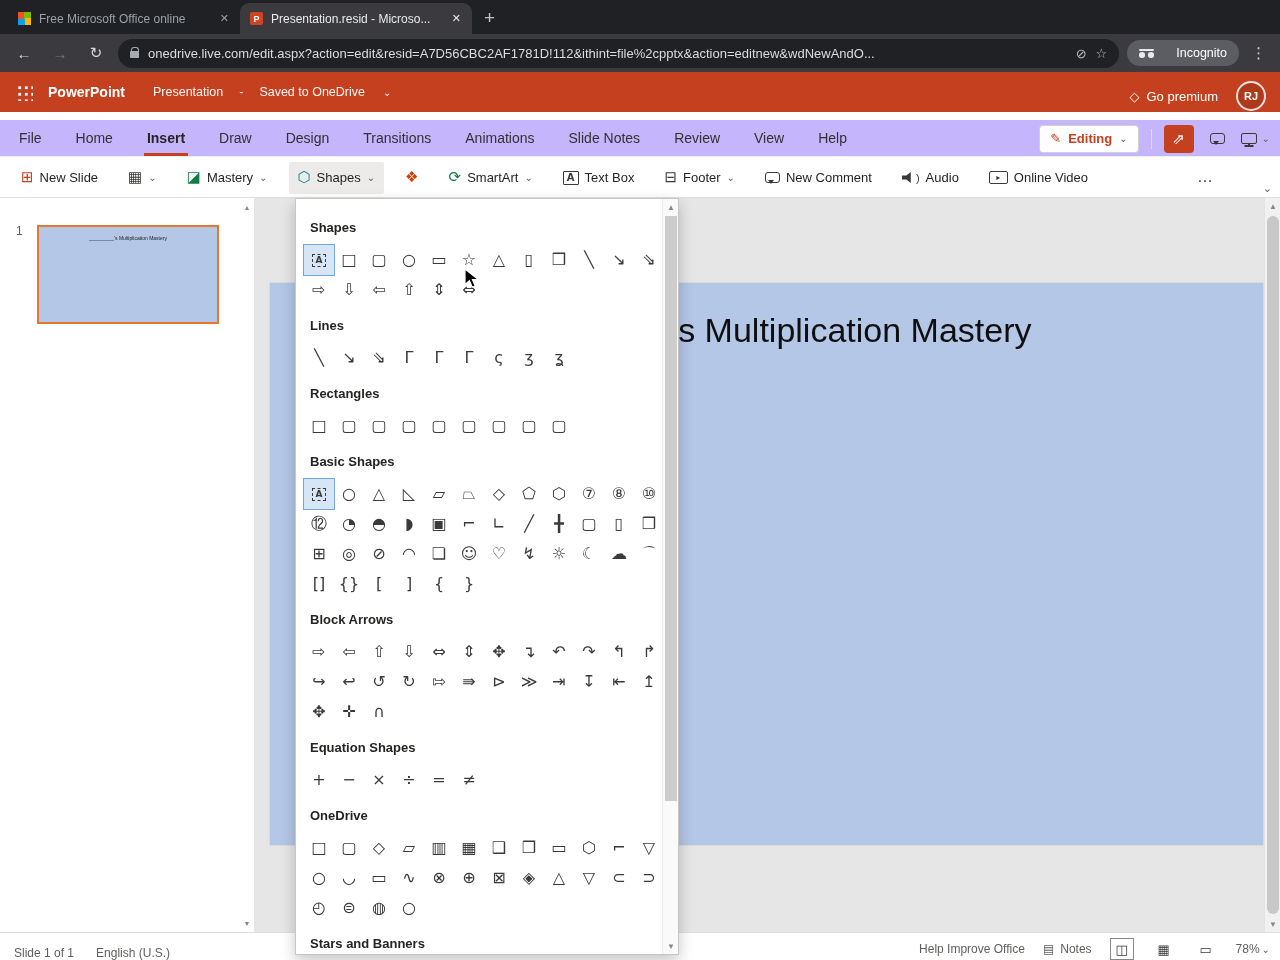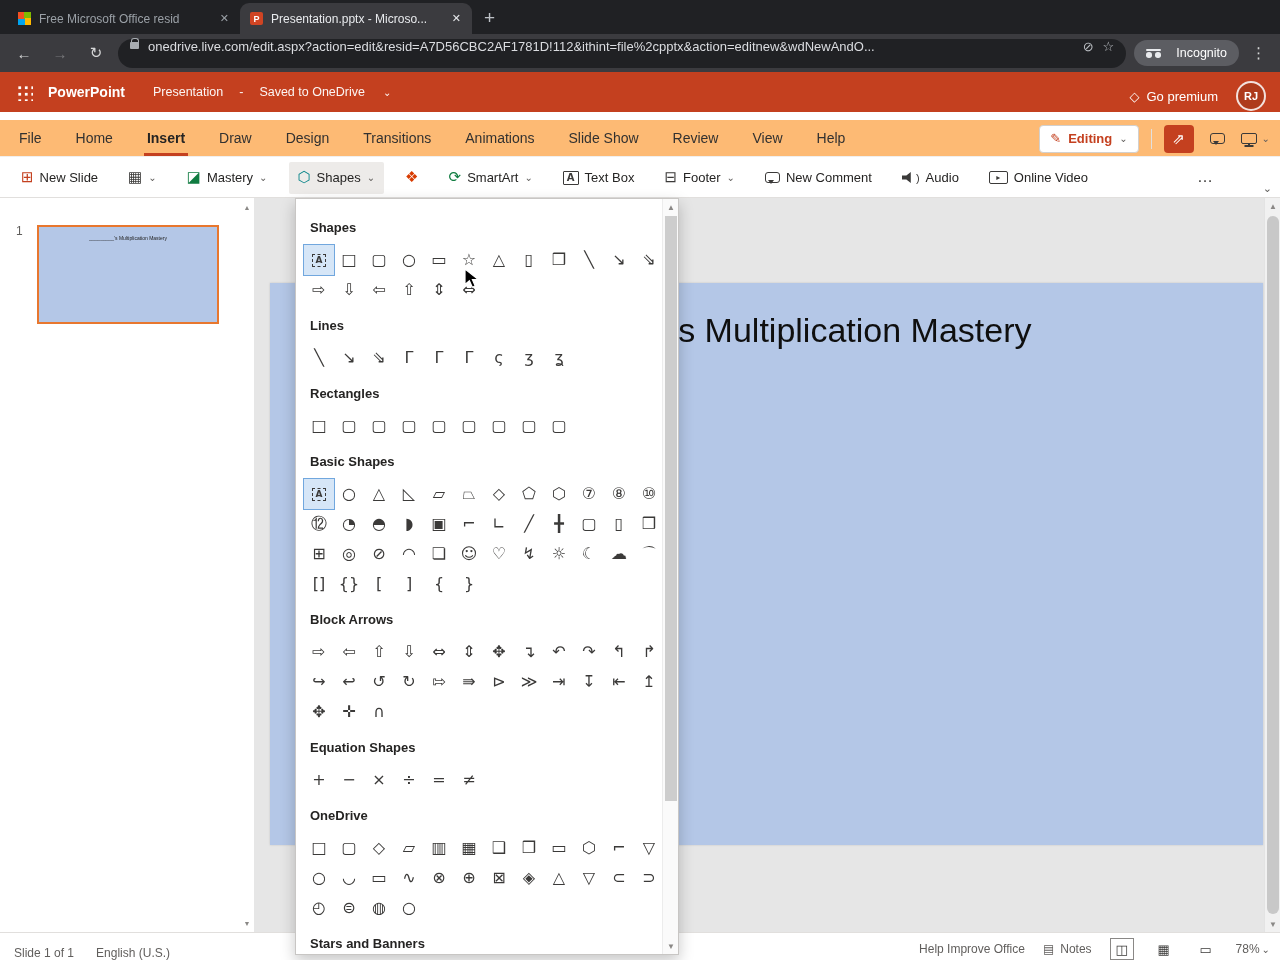--- a/index.html
+++ b/index.html
@@ -13,26 +13,26 @@
   .tab-close{font-size:11px;color:inherit;padding:1px 3px;border-radius:50%}
   .fav{width:13px;height:13px;flex:none;display:flex;align-items:center;justify-content:center}
   .fav-microsoft{background:conic-gradient(#7FBA00 0 25%,#FFB900 0 50%,#00A4EF 0 75%,#F25022 0 100%)}
   .fav-powerpoint{background:#D04423;border-radius:2px;color:#fff;font-size:9px;font-weight:700}
   .newtab{color:#BDC1C6;font-size:19px;line-height:19px;margin:0 0 7px 12px}
 
   
   .navbar{position:absolute;left:0;top:34px;width:1280px;height:38px;background:#3B3B3F;display:flex;align-items:center;padding:0 10px;gap:8px}
   .navbtn{width:28px;height:28px;border-radius:50%;display:flex;align-items:center;justify-content:center;color:#D5D6D7;font-size:15px}
   .navbtn.dim{color:#77787B}
-  .urlbar{flex:1;height:29px;background:#202124;border-radius:15px;display:flex;gap:9px;padding:0 12px;color:#E8EAED;font-size:13px}
+  .urlbar{flex:1;height:29px;background:#202124;border-radius:15px;display:flex;align-items:center;gap:9px;padding:0 12px;color:#E8EAED;font-size:13px}
   .url-text{flex:1;overflow:hidden;white-space:nowrap;text-overflow:ellipsis;color:#DADCE0}
   .url-ico{color:#BDC1C6;font-size:13px}
   .lock{width:9px;height:7px;background:#A8ACB1;border-radius:1px;position:relative;flex:none;margin-top:3px}
   .lock:before{content:"";position:absolute;top:-4px;left:1px;width:6px;height:5px;border:1.5px solid #A8ACB1;border-bottom:none;border-radius:3px 3px 0 0}
-  .incog-badge{height:26px;border-radius:13px;background:#5C5D62;display:flex;align-items:center;gap:15px;padding:0 12px;color:#fff;font-size:12.5px;flex:none}
+  .incog-badge{height:26px;border-radius:13px;background:#5C5D62;display:flex;align-items:center;gap:22px;padding:0 12px;color:#fff;font-size:12.5px;flex:none}
   .incog{width:15px;height:9px;position:relative;display:inline-block}
   .incog:before{content:"";position:absolute;top:0;left:0;right:0;height:2.5px;background:#E8EAED;border-radius:1px}
   .incog:after{content:"";position:absolute;bottom:0;left:0;width:5.5px;height:5.5px;border-radius:50%;background:#E8EAED;box-shadow:9px 0 0 #E8EAED}
   .menu-dots{color:#D5D6D7;font-size:15px;padding:0 4px}
 
   
   .ppt-header{position:absolute;left:0;top:72px;width:1280px;height:40px;background:#C4401F;color:#fff;display:flex;align-items:center}
   .waffle-btn{width:48px;height:48px;display:flex;align-items:center;justify-content:center}
   .waffle{width:17px;height:17px;background-image:radial-gradient(circle,#fff 1.6px,transparent 1.8px);background-size:6.5px 6.5px;background-position:.5px .5px}
   .app-name{font-size:14px;font-weight:700;margin-right:28px}
@@ -41,21 +41,21 @@
   .search-pill{position:absolute;left:435px;top:9px;width:470px;height:30px;background:#F0B9A3;border-radius:4px;display:flex;align-items:center;gap:9px;padding:0 12px}
   .mag{width:9px;height:9px;border:1.6px solid #6B3015;border-radius:50%;position:relative;display:inline-block;flex:none}
   .mag:after{content:"";position:absolute;width:5px;height:1.6px;background:#6B3015;transform:rotate(45deg);right:-4.2px;bottom:-.8px}
   .search-input{background:transparent;border:none;outline:none;width:100%;font-size:13px;color:#5A2A12;font-family:inherit}
   .search-input::placeholder{color:#5A2A12;opacity:.95}
   .hdr-right{position:absolute;right:14px;top:0;height:48px;display:flex;align-items:center;gap:18px}
   .premium{display:flex;align-items:center;gap:7px;font-size:13px}
   .avatar{width:30px;height:30px;border-radius:50%;border:2px solid rgba(255,255,255,.85);background:#AE3A1B;display:flex;align-items:center;justify-content:center;font-size:11px;font-weight:700}
 
   
-  .menubar{position:absolute;left:0;top:120px;width:1280px;height:37px;background:#fdba74;border-bottom:1px solid #F0EFEE;display:flex;align-items:stretch;padding-left:2px}
+  .menubar{position:absolute;left:0;top:120px;width:1280px;height:37px;background:#c4b5fd;border-bottom:1px solid #F0EFEE;display:flex;align-items:stretch;padding-left:2px}
   .menu-items{display:flex}
   .menu-item{display:flex;align-items:center;padding:0 17px;font-size:14px;color:#323130;position:relative}
   .menu-item.active{font-weight:700;color:#252423}
   .menu-item.active:after{content:"";position:absolute;left:14px;right:14px;bottom:0;height:3px;background:#C4401F}
   .menu-right{position:absolute;right:10px;top:0;height:37px;display:flex;align-items:center;gap:12px}
   .editing-pill{height:28px;border:1px solid #D2D0CE;border-radius:4px;display:flex;align-items:center;gap:7px;padding:0 10px;background:#fff}
   .editing-pill .pencil{color:#C4401F;font-size:13px}
   .editing-pill .elabel{color:#C4401F;font-size:13px;font-weight:700}
   .editing-pill .chev{color:#605E5C;font-size:10px}
   .sep{width:1px;height:20px;background:#E1DFDD}
@@ -126,26 +126,26 @@
 
   .cursor{position:absolute;left:464px;top:268px;z-index:300;pointer-events:none}
 </style>
 </head>
 <body>
 
 <div class="tabstrip">
   <div style="display:flex;align-items:flex-end;height:100%">
       <div class="tab">
         <span class="fav fav-microsoft"></span>
-        <span class="tab-title">Free Microsoft Office resid</span>
+        <span class="tab-title">Free Microsoft Office online</span>
         <span class="tab-close">✕</span>
       </div>
       <div class="tab active">
         <span class="fav fav-powerpoint">P</span>
-        <span class="tab-title">Presentation.pptx - Microso...</span>
+        <span class="tab-title">Presentation.resid - Microso...</span>
         <span class="tab-close">✕</span>
       </div>
     </div>
   <div class="newtab">+</div>
 </div>
 
 <div class="navbar">
   <div class="navbtn">←</div>
   <div class="navbtn dim">→</div>
   <div class="navbtn">↻</div>
@@ -184,21 +184,21 @@
 
 <div class="menubar">
   <div class="menu-items">
       <div class="menu-item">File</div>
       <div class="menu-item">Home</div>
       <div class="menu-item active">Insert</div>
       <div class="menu-item">Draw</div>
       <div class="menu-item">Design</div>
       <div class="menu-item">Transitions</div>
       <div class="menu-item">Animations</div>
-      <div class="menu-item">Slide Show</div>
+      <div class="menu-item">Slide Notes</div>
       <div class="menu-item">Review</div>
       <div class="menu-item">View</div>
       <div class="menu-item">Help</div>
     </div>
   <div class="menu-right">
     <div class="editing-pill">
       <span class="pencil">✎</span>
       <span class="elabel">Editing</span>
       <span class="chev">⌄</span>
     </div>

